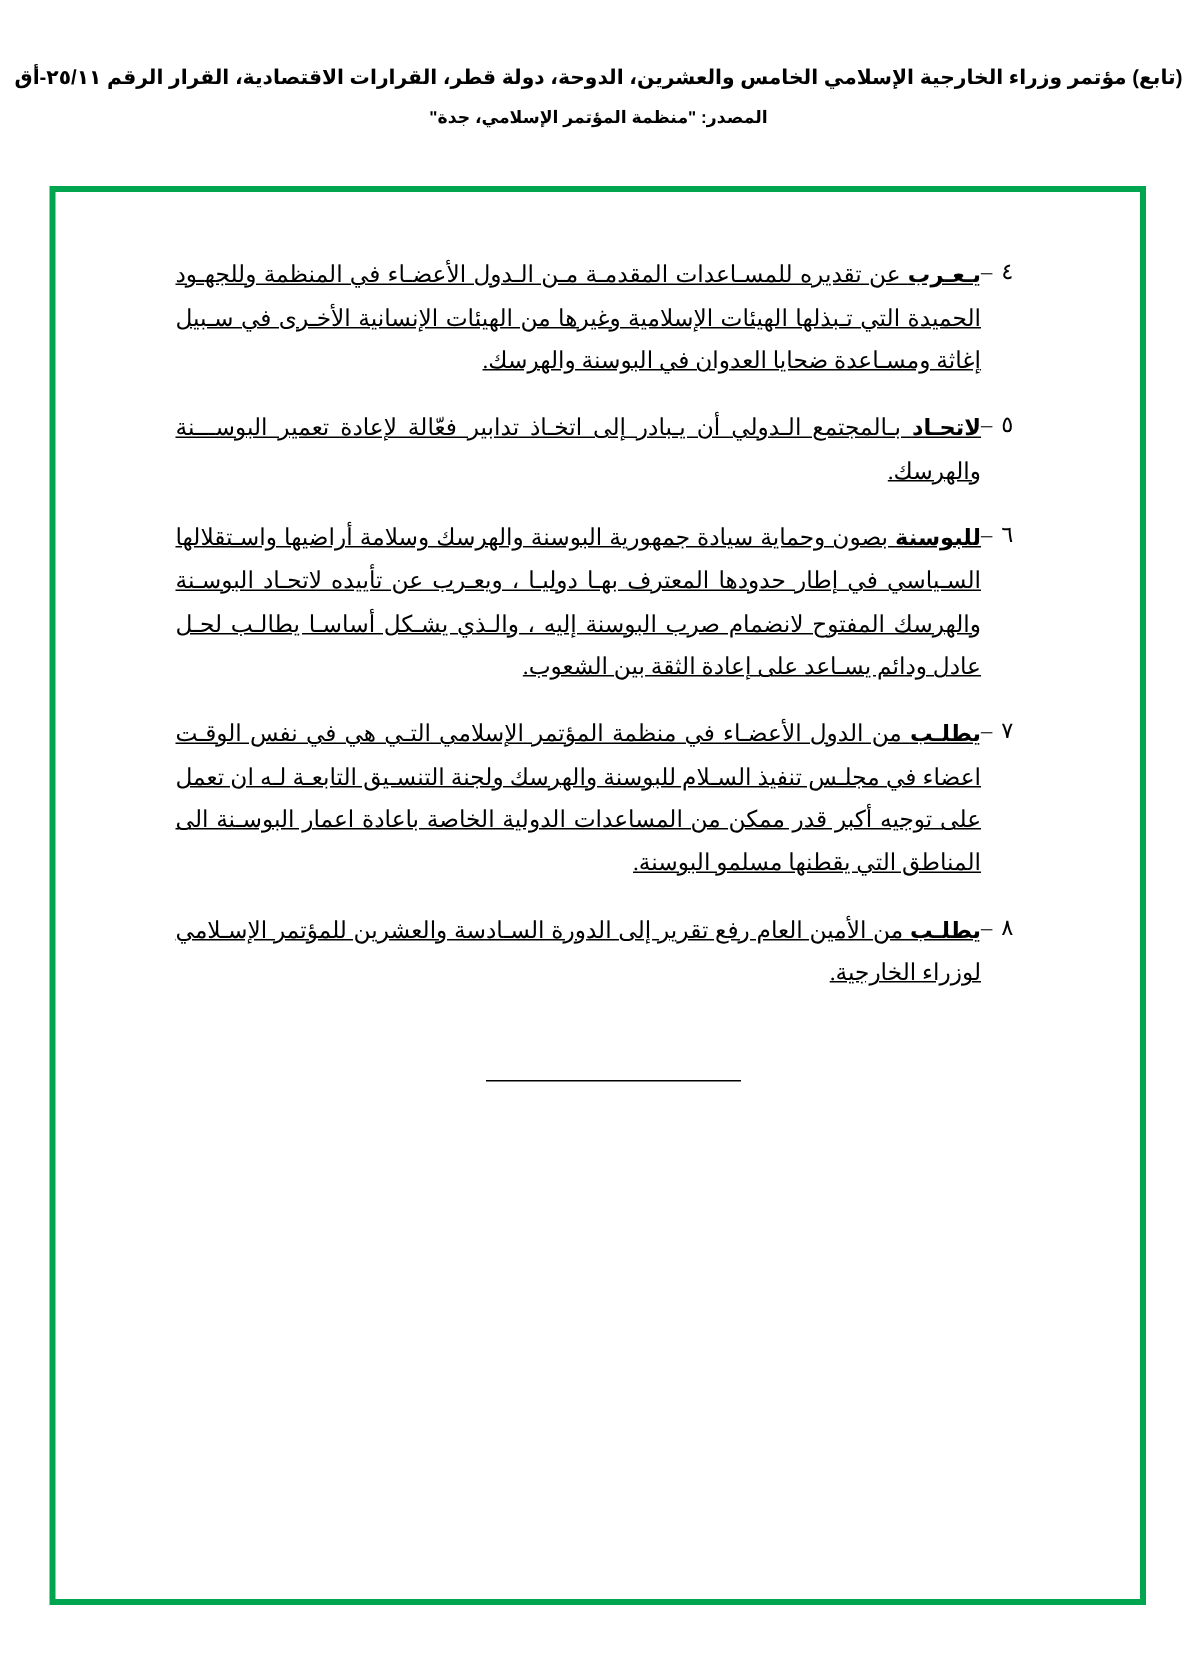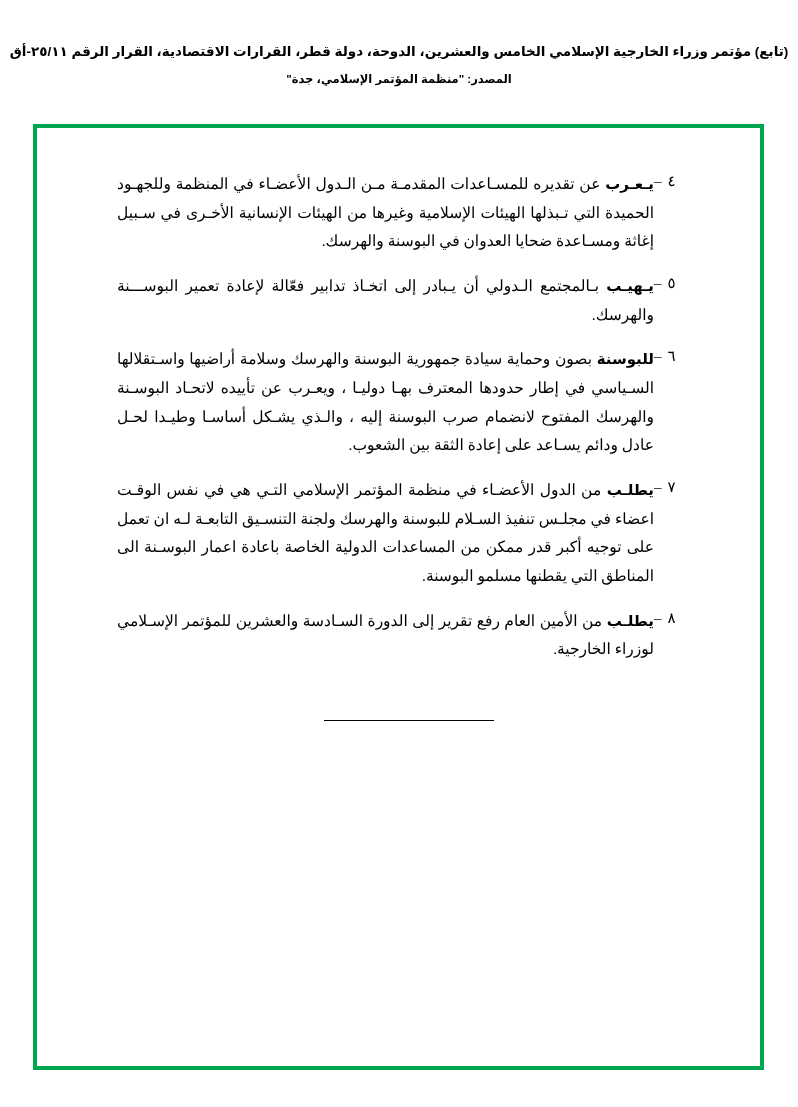--- a/index.html
+++ b/index.html
@@ -81,20 +81,21 @@
   .clause-num .dash {
     margin-right: 6px;
   }
   .clause-body {
     flex: 1 1 auto;
     font-size: 15.5px;
     line-height: 1.85;
     text-align: justify;
     text-justify: inter-word;
     direction: rtl;
+    text-decoration: underline;
   }
   .lead {
     font-weight: bold;
     font-family: "Liberation Sans", "DejaVu Sans", sans-serif;
     font-size: 15px;
   }
   .rule {
     margin: 30px auto 0 auto;
     width: 170px;
     border-top: 1.6px solid #000;
@@ -126,30 +127,30 @@
         <div class="clause-body">
           <span class="lead">يـعـرب</span><span> عن تقديره للمسـاعدات المقدمـة مـن الـدول الأعضـاء في المنظمة وللجهـود الحميدة التي تـبذلها الهيئات الإسلامية وغيرها من الهيئات الإنسانية الأخـرى في سـبيل إغاثة ومسـاعدة ضحايا العدوان في البوسنة والهرسك.</span>
         </div>
       </div>
 
       <div class="clause">
         <div class="clause-num">
           <span>٥</span><span class="dash">–</span>
         </div>
         <div class="clause-body">
-          <span class="lead">يـهيـب</span><span> بـالمجتمع الـدولي أن يـبادر إلى اتخـاذ تدابير فعّالة لإعادة تعمير البوســـنة والهرسك.</span>
+          <span class="lead">لاتحـاد</span><span> بـالمجتمع الـدولي أن يـبادر إلى اتخـاذ تدابير فعّالة لإعادة تعمير البوســـنة والهرسك.</span>
         </div>
       </div>
 
       <div class="clause">
         <div class="clause-num">
           <span>٦</span><span class="dash">–</span>
         </div>
         <div class="clause-body">
-          <span class="lead">للبوسنة</span><span> بصون وحماية سيادة جمهورية البوسنة والهرسك وسلامة أراضيها واسـتقلالها السـياسي في إطار حدودها المعترف بهـا دوليـا ، ويعـرب عن تأييده لاتحـاد البوسـنة والهرسك المفتوح لانضمام صرب البوسنة إليه ، والـذي يشـكل أساسـا وطيـدا لحـل عادل ودائم يسـاعد على إعادة الثقة بين الشعوب.</span>
+          <span class="lead">للبوسنة</span><span> بصون وحماية سيادة جمهورية البوسنة والهرسك وسلامة أراضيها واسـتقلالها السـياسي في إطار حدودها المعترف بهـا دوليـا ، ويعـرب عن تأييده لاتحـاد البوسـنة والهرسك المفتوح لانضمام صرب البوسنة إليه ، والـذي يشـكل أساسـا يطالـب لحـل عادل ودائم يسـاعد على إعادة الثقة بين الشعوب.</span>
         </div>
       </div>
 
       <div class="clause">
         <div class="clause-num">
           <span>٧</span><span class="dash">–</span>
         </div>
         <div class="clause-body">
           <span class="lead">يطلـب</span><span> من الدول الأعضـاء في منظمة المؤتمر الإسلامي التـي هي في نفس الوقـت اعضاء في مجلـس تنفيذ السـلام للبوسنة والهرسك ولجنة التنسـيق التابعـة لـه ان تعمل على توجيه أكبر قدر ممكن من المساعدات الدولية الخاصة باعادة اعمار البوسـنة الى المناطق التي يقطنها مسلمو البوسنة.</span>
         </div>

